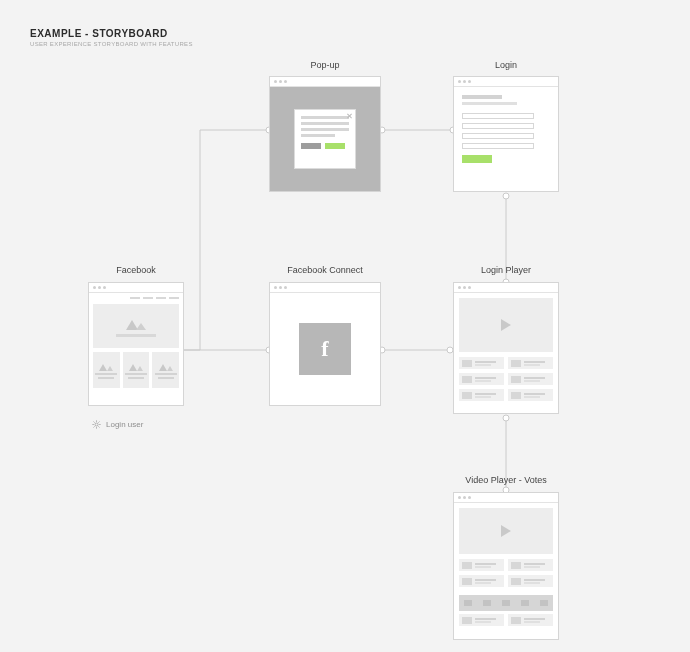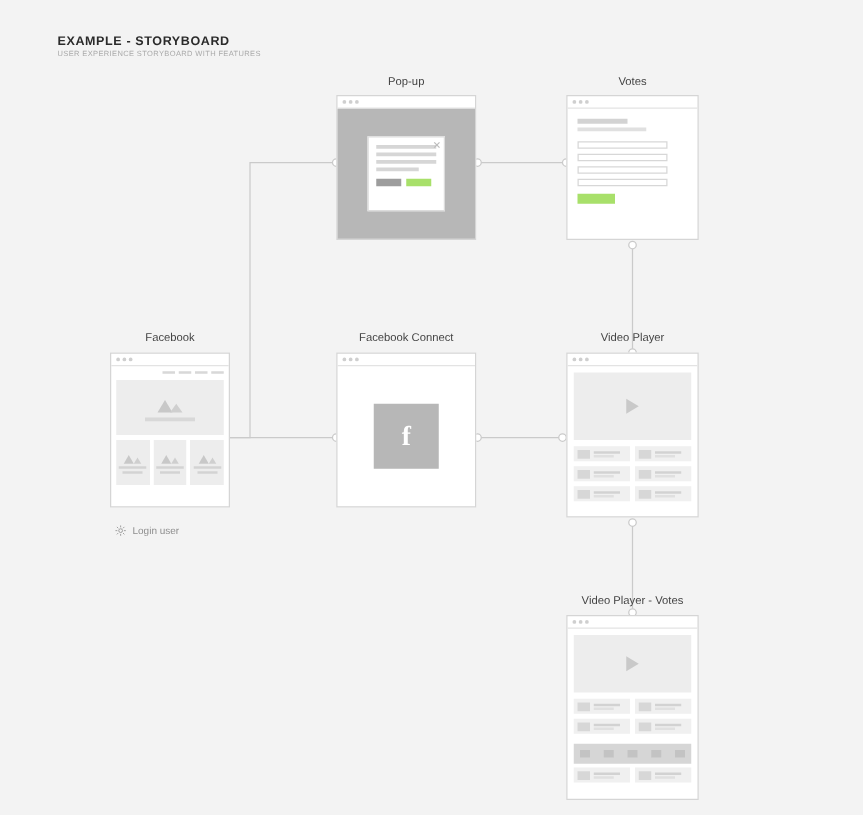--- a/index.html
+++ b/index.html
@@ -1,19 +1,19 @@
 <!DOCTYPE html>
 <html><head>
 <meta charset="utf-8">
 <style>
   * { box-sizing: border-box; margin: 0; padding: 0; }
   body { width: 690px; height: 652px; background: #f3f3f3; font-family: "Helvetica Neue", Arial, sans-serif; position: relative; overflow: hidden; }
   .canvas { position: relative; width: 690px; height: 652px; }
 
-  .title-block { position: absolute; left: 30px; top: 28px; margin-left: 16px; }
+  .title-block { position: absolute; left: 30px; top: 28px; }
   .title-main { font-size: 10px; font-weight: 700; letter-spacing: 0.5px; color: #2b2b2b; text-transform: uppercase; }
   .title-sub { font-size: 6px; color: #a9a9a9; letter-spacing: 0.3px; margin-top: 2px; text-transform: uppercase; }
 
   .screen-label { position: absolute; font-size: 9px; color: #444; text-align: center; }
 
   .win { position: absolute; background: #fff; border: 1px solid #d5d5d5; }
   .win-bar { height: 10px; border-bottom: 1px solid #e3e3e3; display: flex; align-items: center; padding-left: 4px; gap: 2px; }
   .dot { width: 3px; height: 3px; border-radius: 50%; background: #cfcfcf; }
 
   
@@ -112,23 +112,23 @@
     <circle class="node" cx="506" cy="490" r="3"></circle>
   </svg>
 
   <div class="title-block">
     <div class="title-main">EXAMPLE - STORYBOARD</div>
     <div class="title-sub">USER EXPERIENCE STORYBOARD WITH FEATURES</div>
   </div>
 
   <div class="screen-label" style="left:88px; top:265px; width:96px;">Facebook</div>
   <div class="screen-label" style="left:269px; top:60px; width:112px;">Pop-up</div>
-  <div class="screen-label" style="left:453px; top:60px; width:106px;">Votes</div>
+  <div class="screen-label" style="left:453px; top:60px; width:106px;">Login</div>
   <div class="screen-label" style="left:269px; top:265px; width:112px;">Facebook Connect</div>
-  <div class="screen-label" style="left:453px; top:265px; width:106px;">Video Player</div>
+  <div class="screen-label" style="left:453px; top:265px; width:106px;">Login Player</div>
   <div class="screen-label" style="left:453px; top:475px; width:106px;text-align:center;">Video Player - Votes</div>
 
   <div class="win" style="left:88px; top:282px; width:96px; height:124px;">
     <div class="win-bar">
         <span class="dot"></span>
         <span class="dot"></span>
         <span class="dot"></span>
       </div>
     <div class="hp-body">
       <div class="hp-nav">

